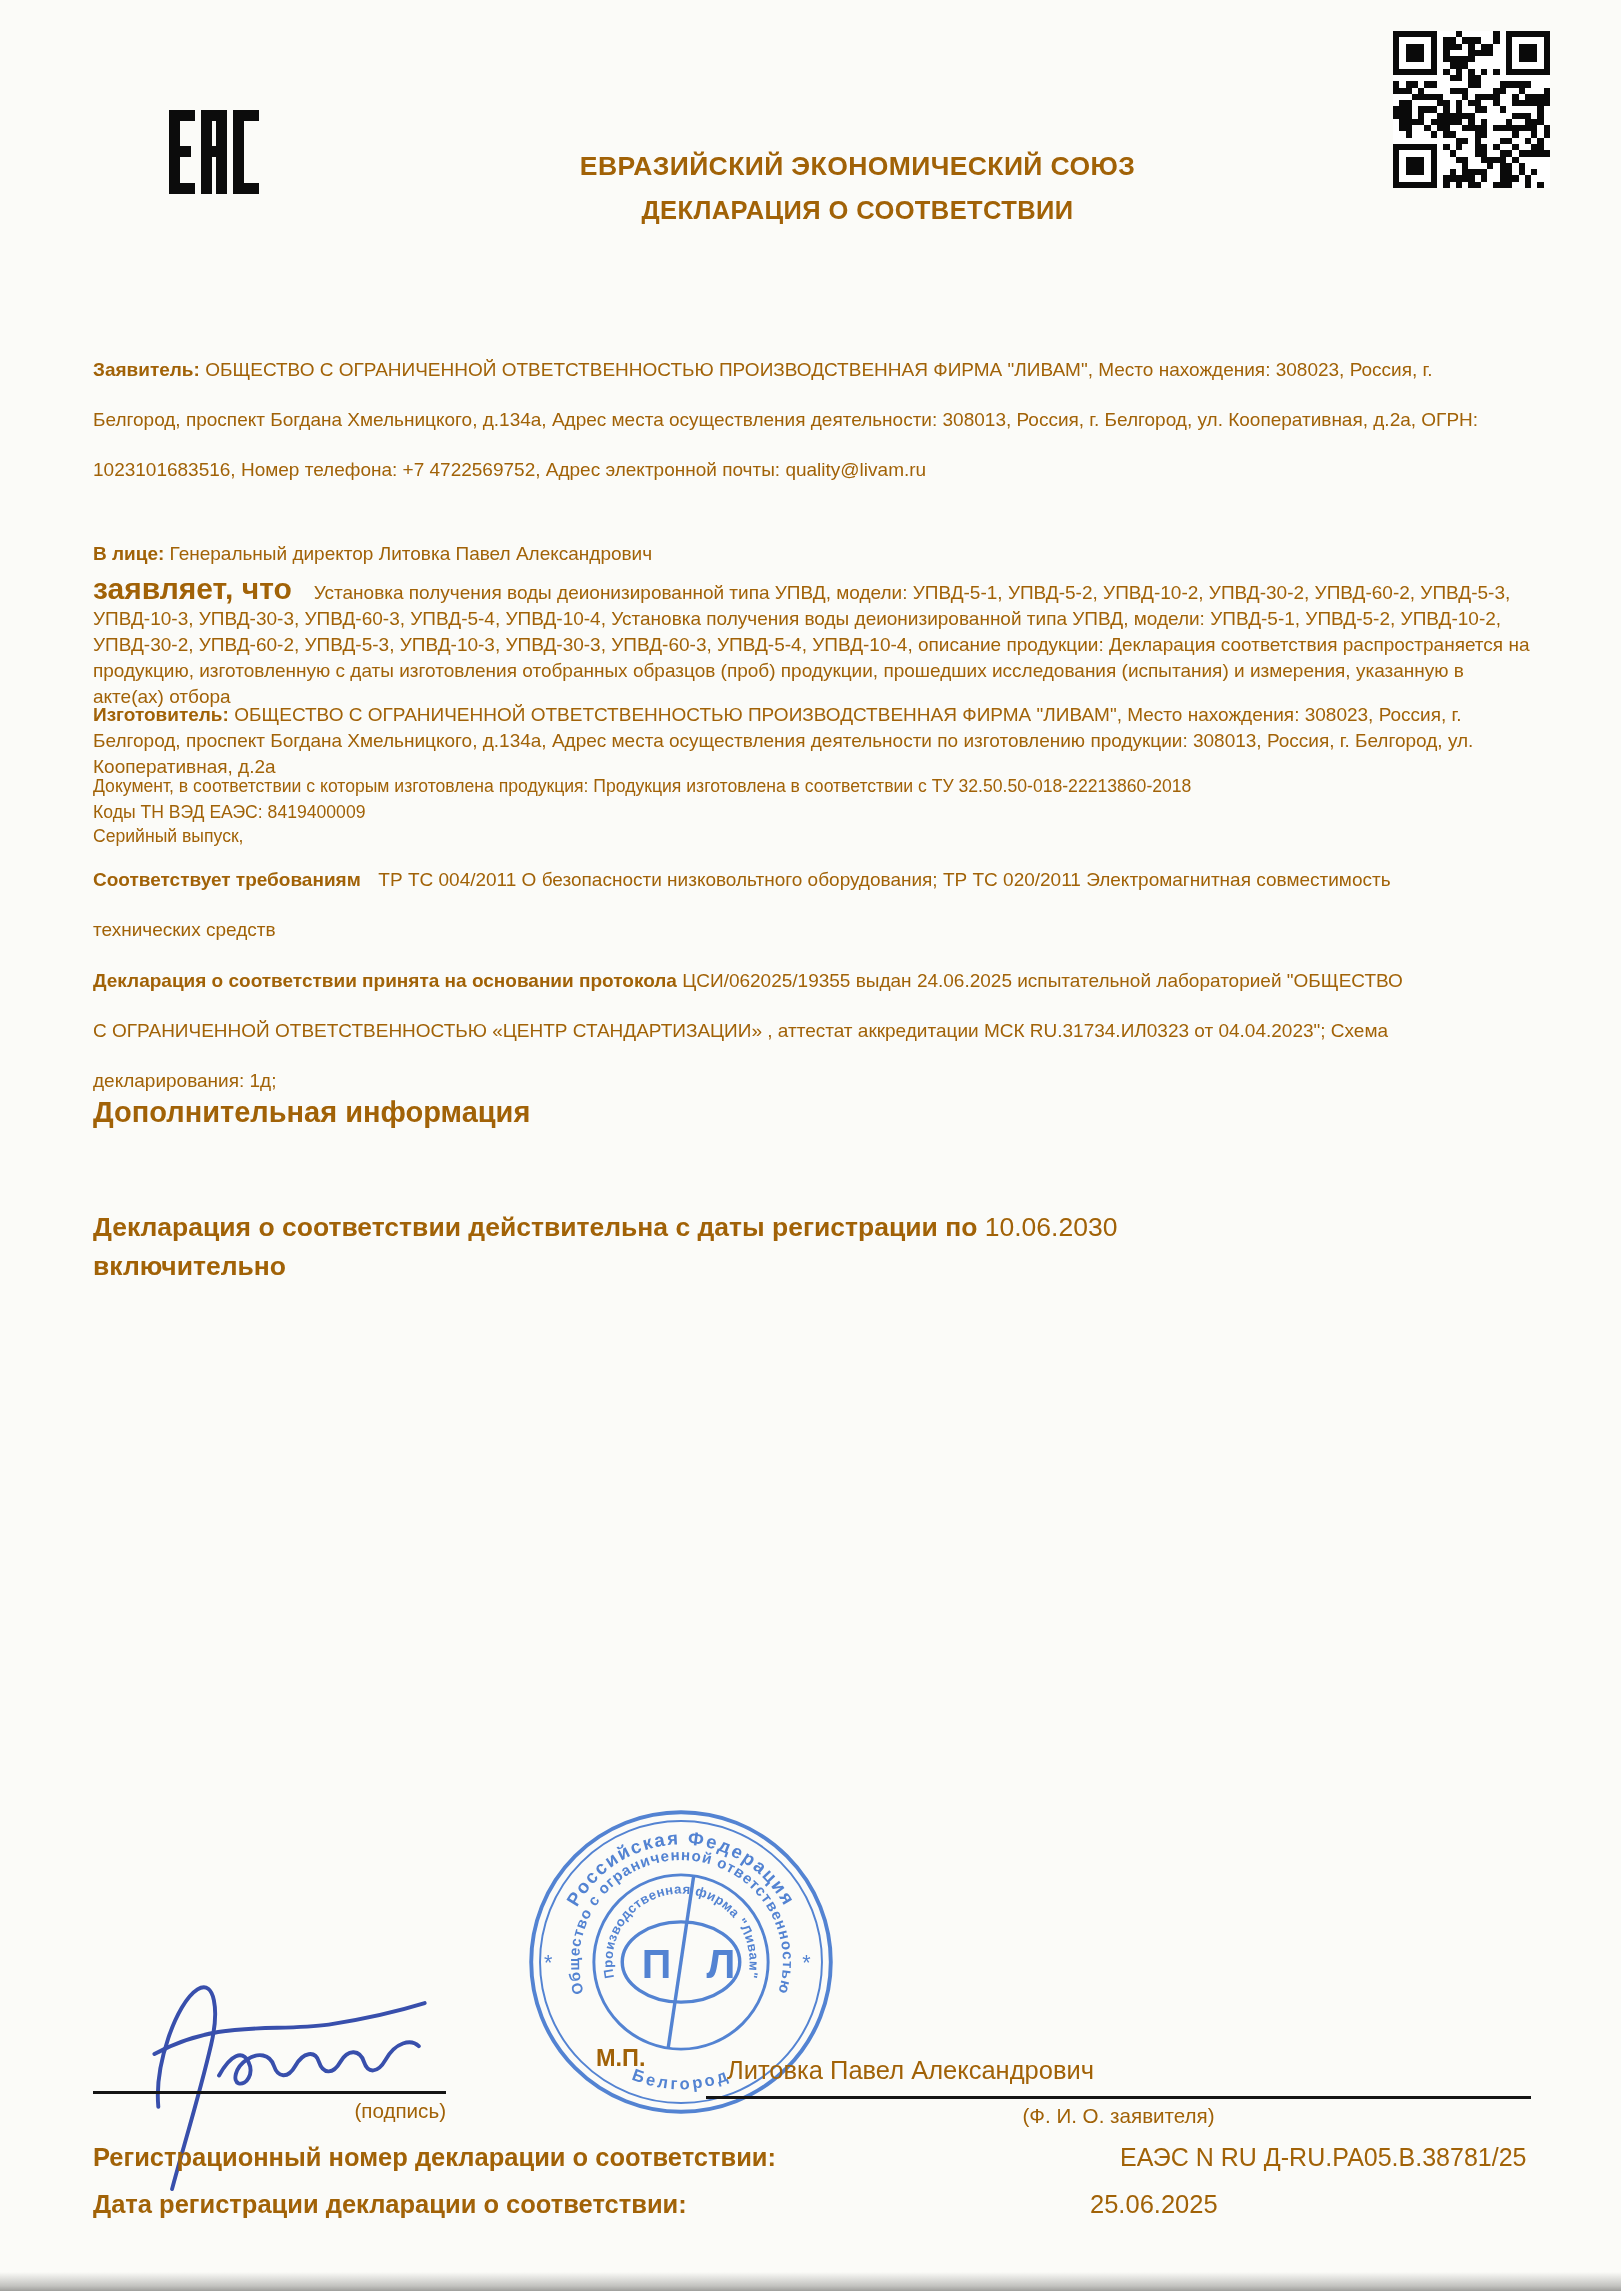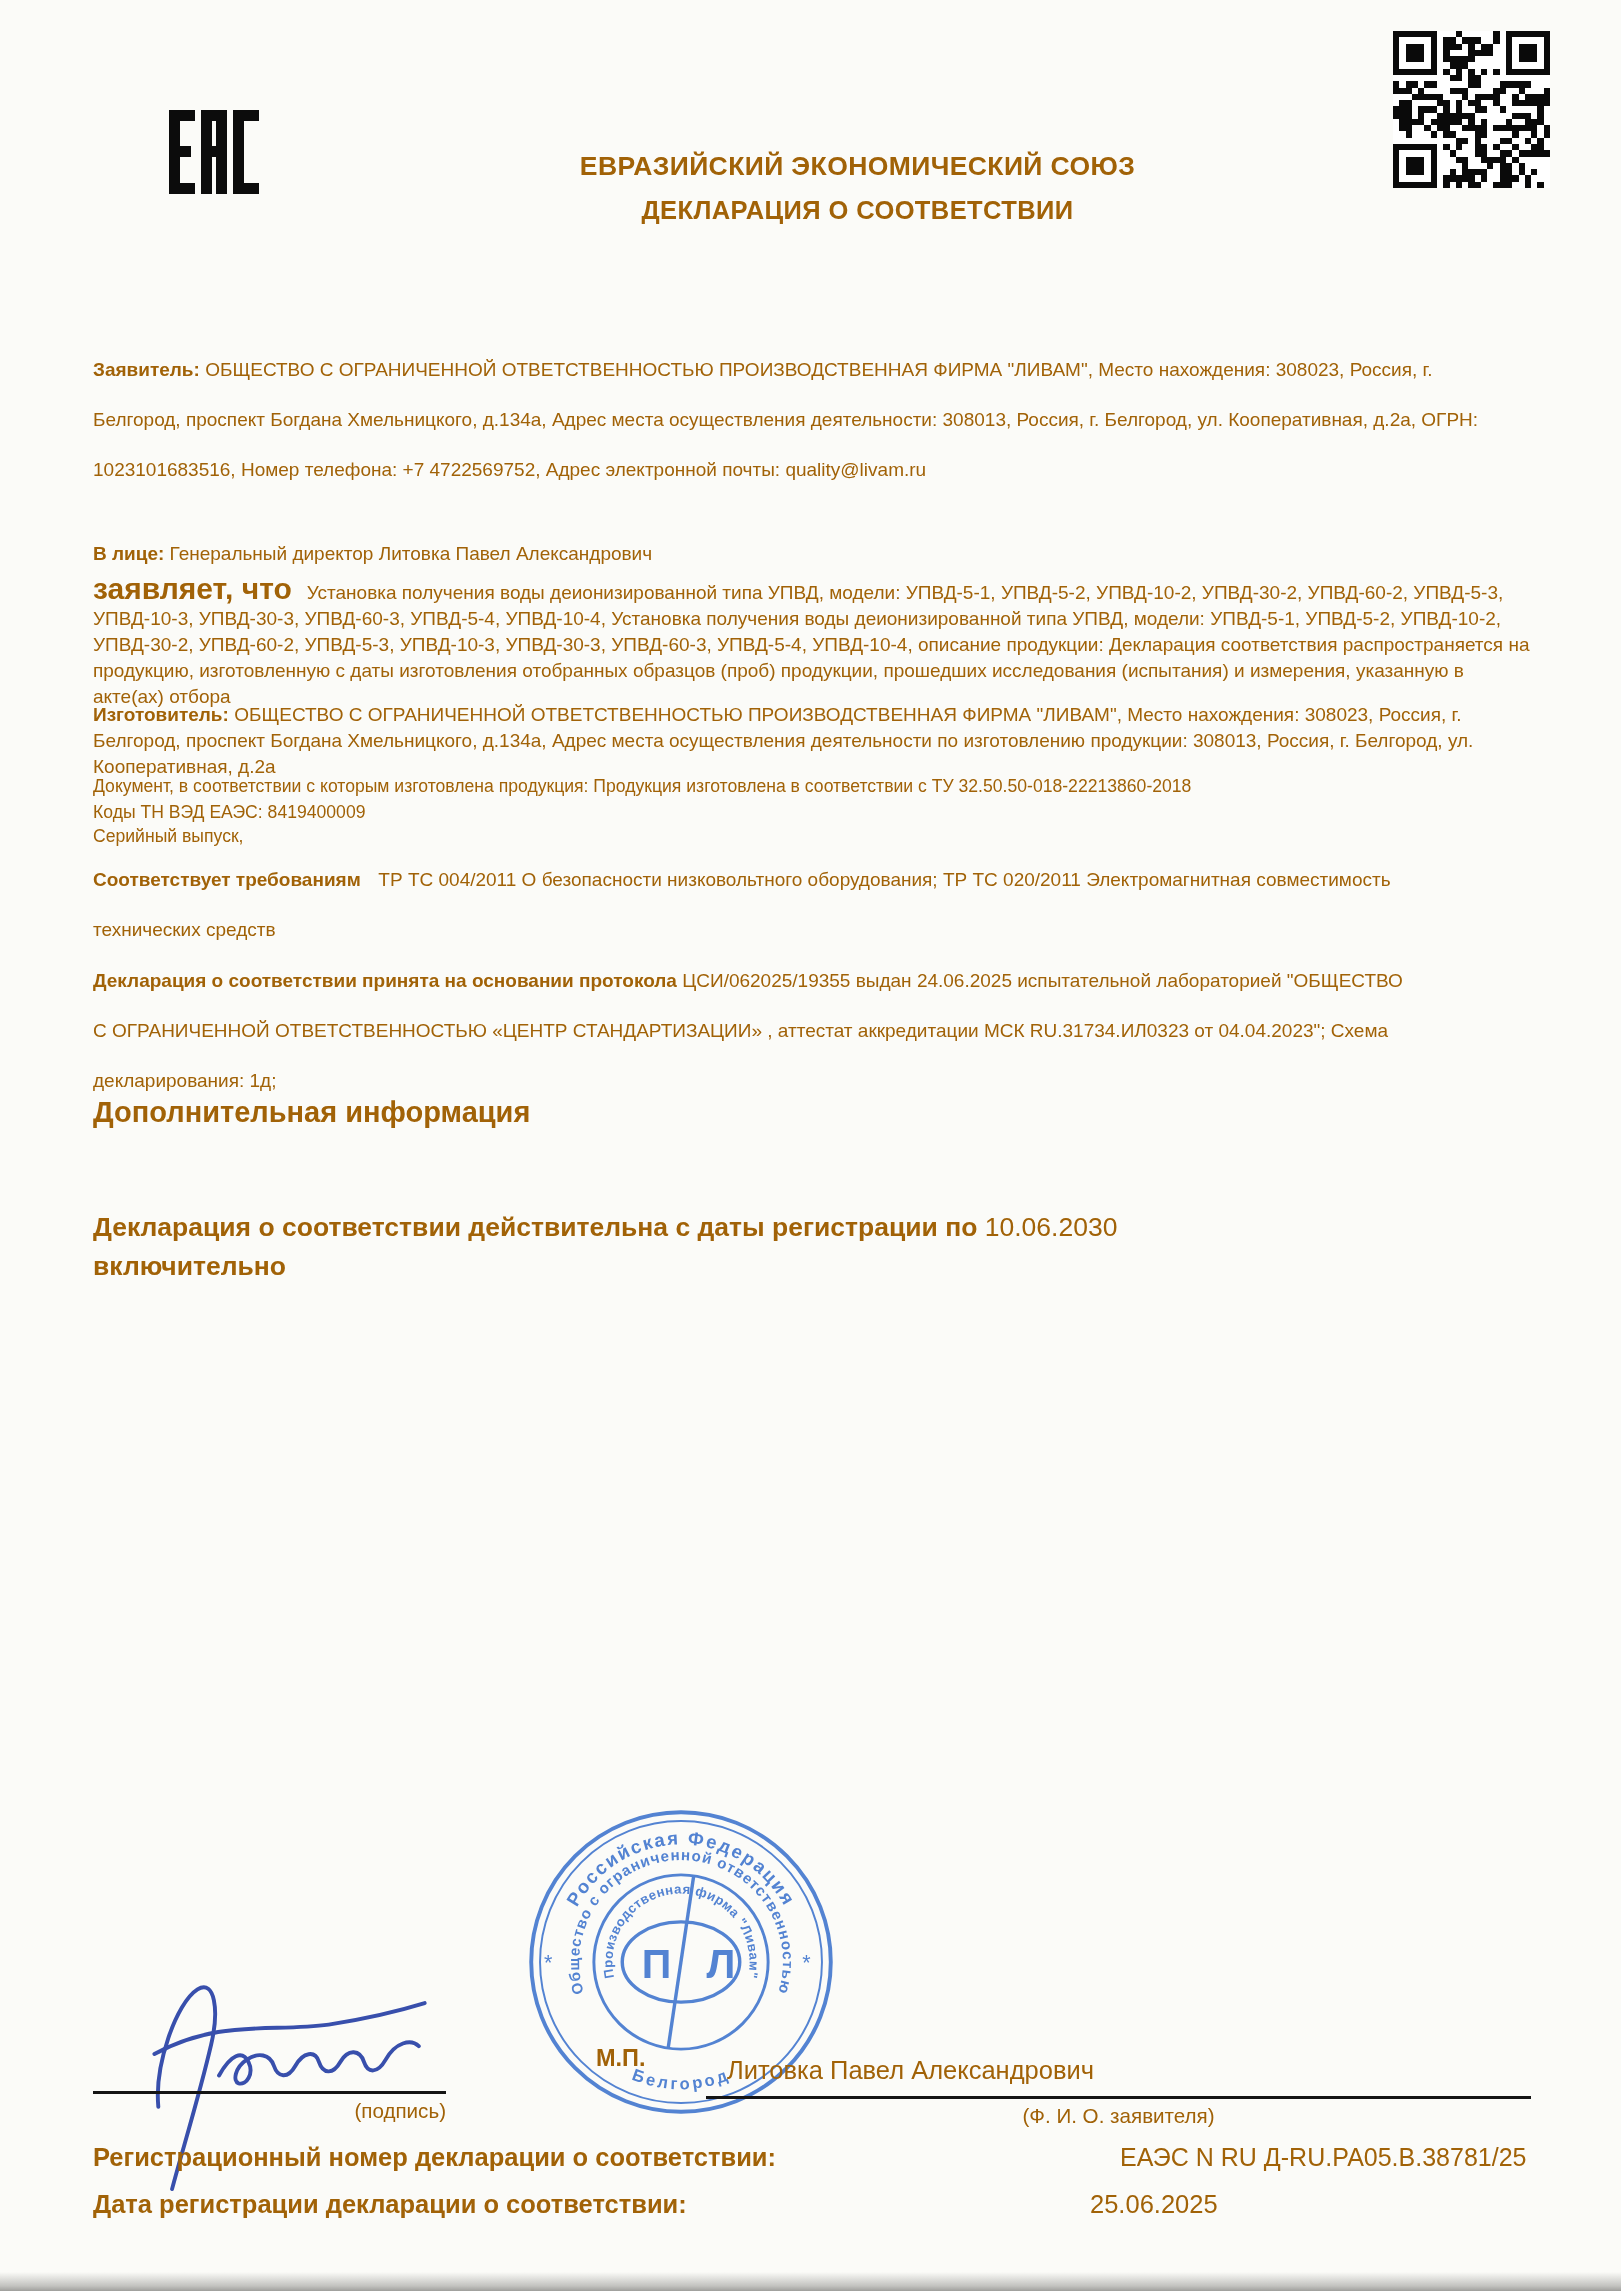--- a/index.html
+++ b/index.html
@@ -11,21 +11,21 @@
   .abs{position:absolute;}
   .bold{font-weight:bold;}
   
   .titles{left:93px;top:151px;width:1529px;text-align:center;}
   .title-union{font-size:26.5px;font-weight:bold;letter-spacing:0.4px;}
   .title-doc{font-size:25.5px;font-weight:bold;margin-top:13.7px;letter-spacing:0.4px;}
   
   .p-main{font-size:19px;line-height:50px;}
   .p-small{font-size:19px;line-height:26px;}
   .p-tiny{font-size:17.6px;line-height:24.5px;}
-  .lbl-declares{font-size:30px;font-weight:bold;margin-right:15px;}
+  .lbl-declares{font-size:30px;font-weight:bold;margin-right:22px;}
   .lbl-complies{margin-right:17.6px;}
   .applicant{left:93px;top:345px;width:1392px;}
   .in-person{left:93px;top:529px;width:1451px;}
   .declares{left:93px;top:576px;width:1443px;}
   .manufacturer{left:93px;top:702px;width:1416px;}
   .doc-line{left:93px;top:774px;width:1451px;}
   .tnved-line{left:93px;top:800px;width:1451px;}
   .serial-line{left:93px;top:824px;width:1451px;}
   .complies{left:93px;top:855px;width:1382px;}
   .protocol{left:93px;top:956px;width:1318px;}

